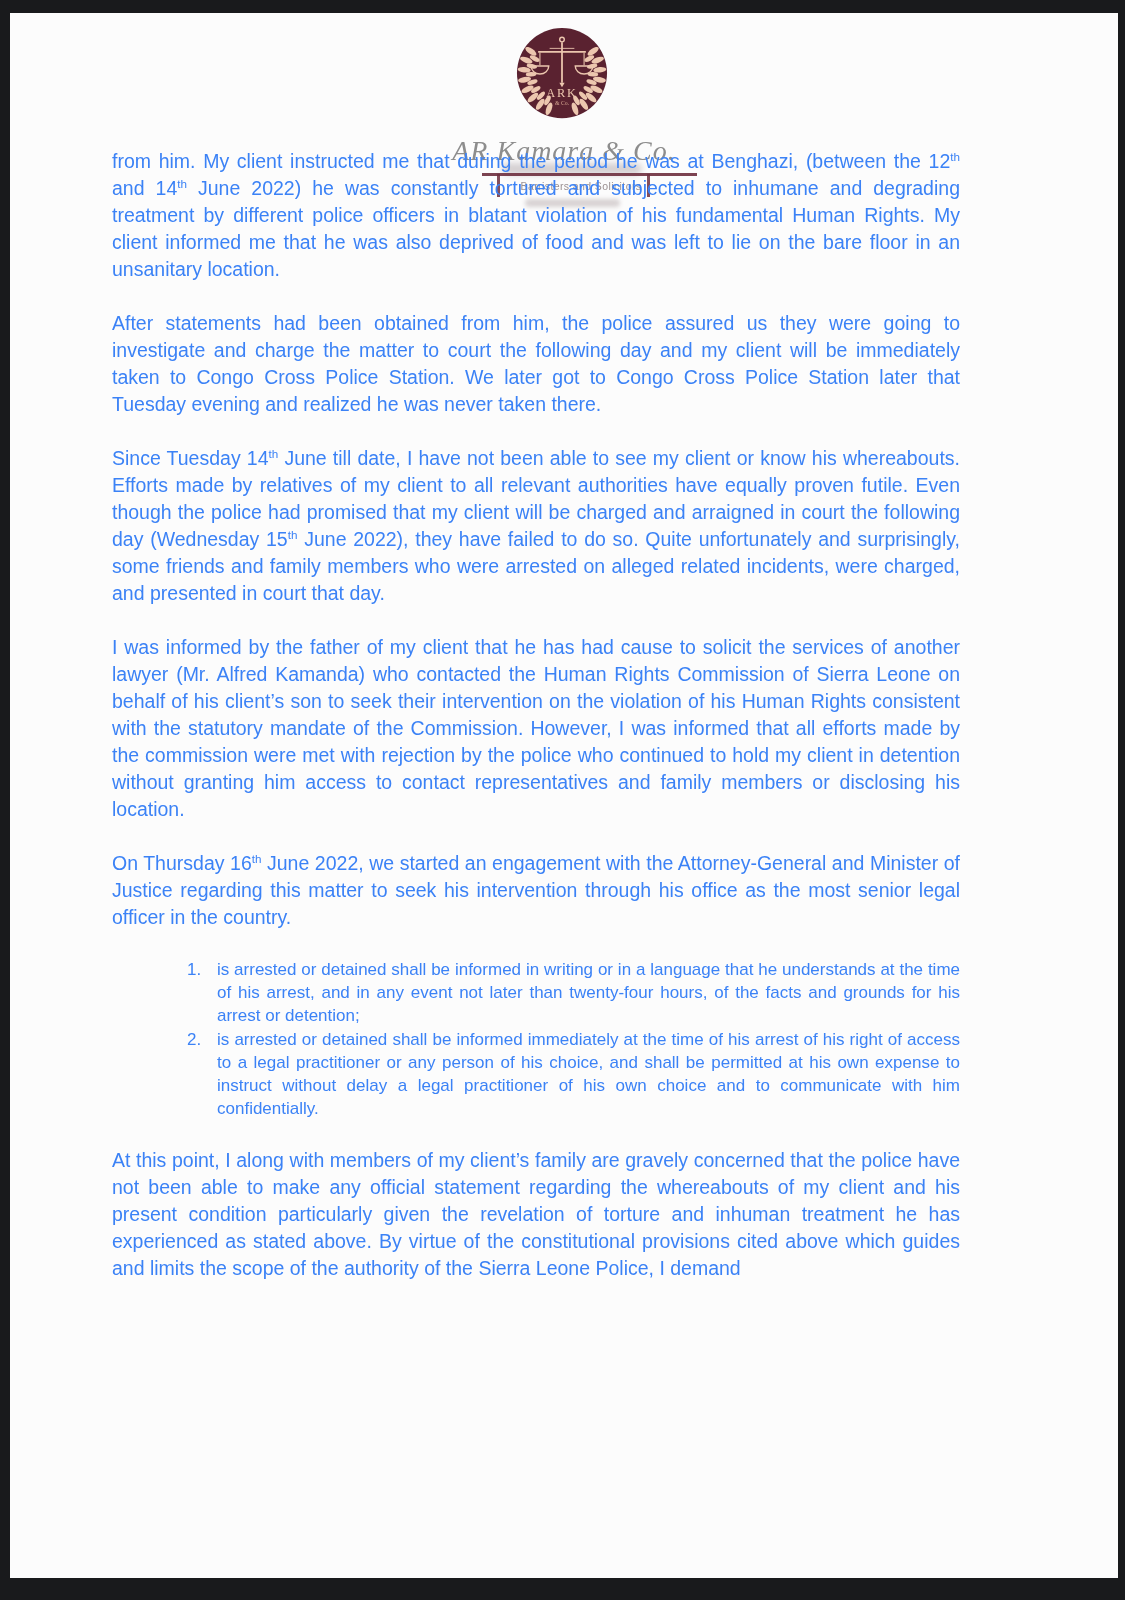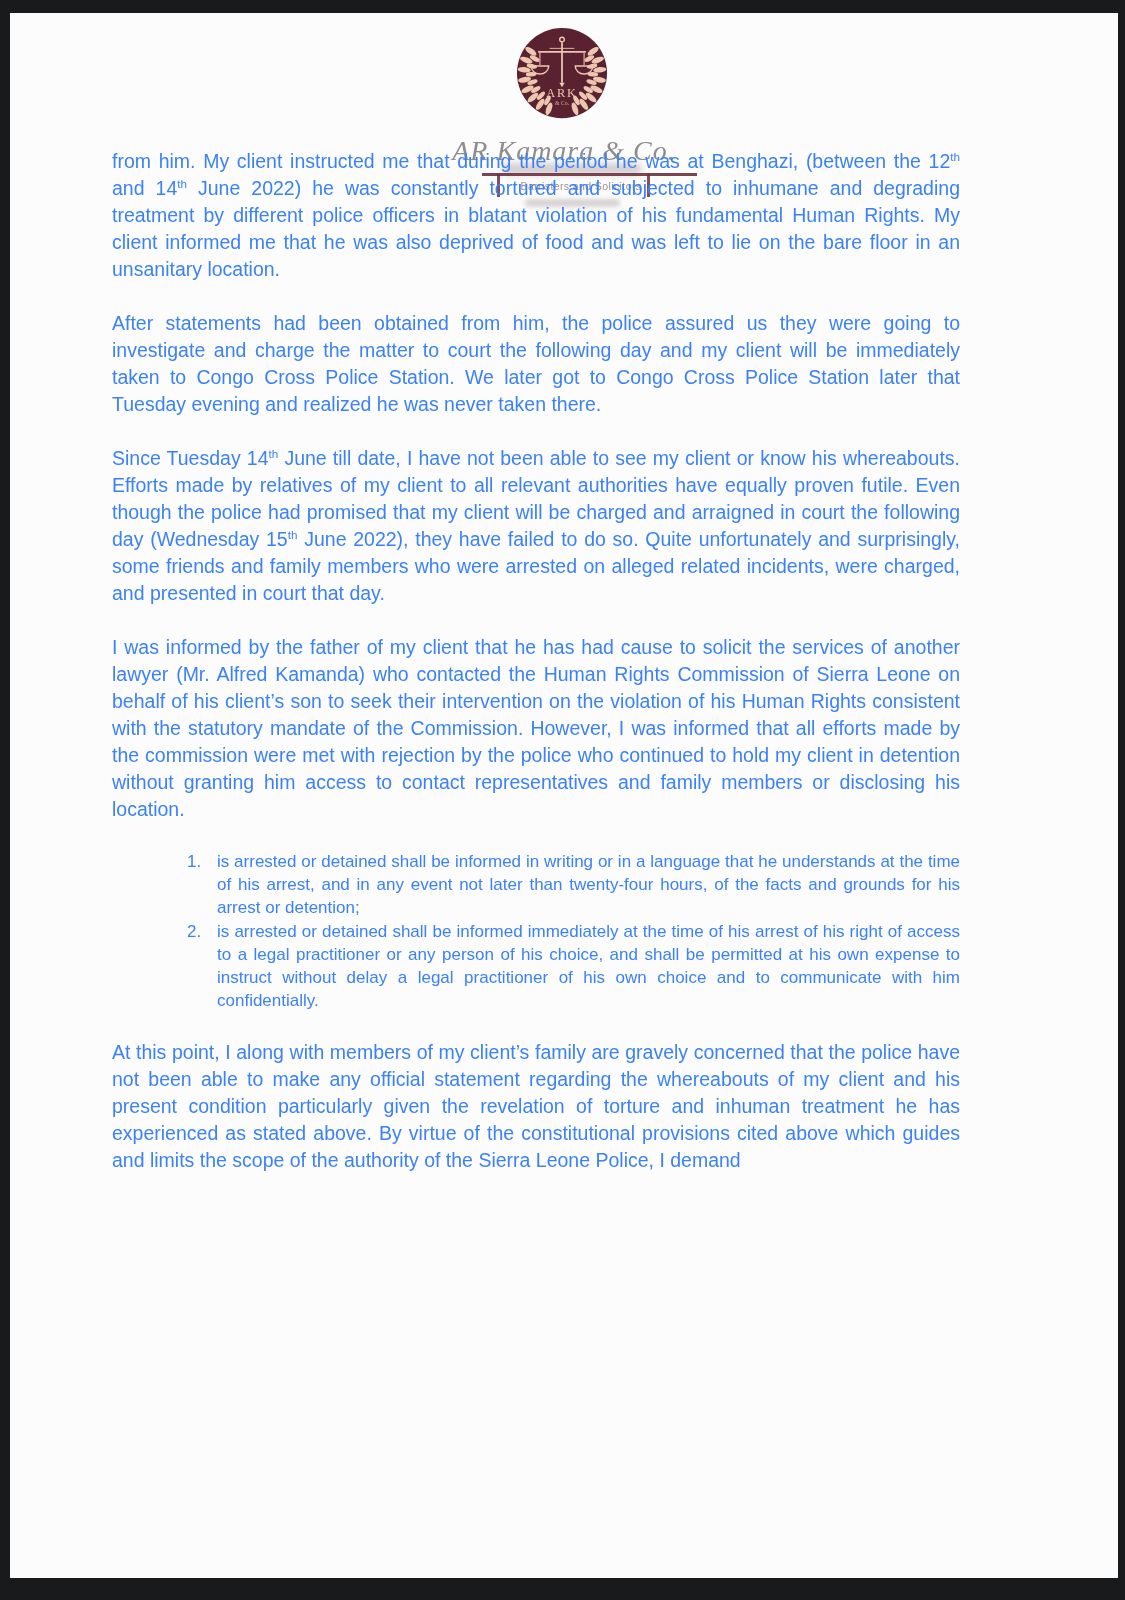--- a/index.html
+++ b/index.html
@@ -210,20 +210,21 @@
     <div class="lh-subtitle">Barristers and Solicitors</div>
     <div class="tiny-smudge"></div>
   </div>
 
   <div class="doc">
     <div>
         <p>from him. My client instructed me that during the period he was at Benghazi, (between the 12<sup>th</sup> and 14<sup>th</sup> June 2022) he was constantly tortured and subjected to inhumane and degrading treatment by different police officers in blatant violation of his fundamental Human Rights. My client informed me that he was also deprived of food and was left to lie on the bare floor in an unsanitary location.</p>
         <p>After statements had been obtained from him, the police assured us they were going to investigate and charge the matter to court the following day and my client will be immediately taken to Congo Cross Police Station. We later got to Congo Cross Police Station later that Tuesday evening and realized he was never taken there.</p>
         <p>Since Tuesday 14<sup>th</sup> June till date, I have not been able to see my client or know his whereabouts. Efforts made by relatives of my client to all relevant authorities have equally proven futile. Even though the police had promised that my client will be charged and arraigned in court the following day (Wednesday 15<sup>th</sup> June 2022), they have failed to do so. Quite unfortunately and surprisingly, some friends and family members who were arrested on alleged related incidents, were charged, and presented in court that day.</p>
         <p>I was informed by the father of my client that he has had cause to solicit the services of another lawyer (Mr. Alfred Kamanda) who contacted the Human Rights Commission of Sierra Leone on behalf of his client’s son to seek their intervention on the violation of his Human Rights consistent with the statutory mandate of the Commission. However, I was informed that all efforts made by the commission were met with rejection by the police who continued to hold my client in detention without granting him access to contact representatives and family members or disclosing his location.</p>
+        <p>On Thursday 16<sup>th</sup> June 2022, we started an engagement with the Attorney-General and Minister of Justice regarding this matter to seek his intervention through his office as the most senior legal officer in the country.</p>
       </div>
 
     <div class="quote-block">
       <div class="quote-list">
         <div class="quote-item">
           <span class="num">1.</span>
           <span class="itm-text">is arrested or detained shall be informed in writing or in a language that he understands at the time of his arrest, and in any event not later than twenty-four hours, of the facts and grounds for his arrest or detention;</span>
         </div>
         <div class="quote-item">
           <span class="num">2.</span>

